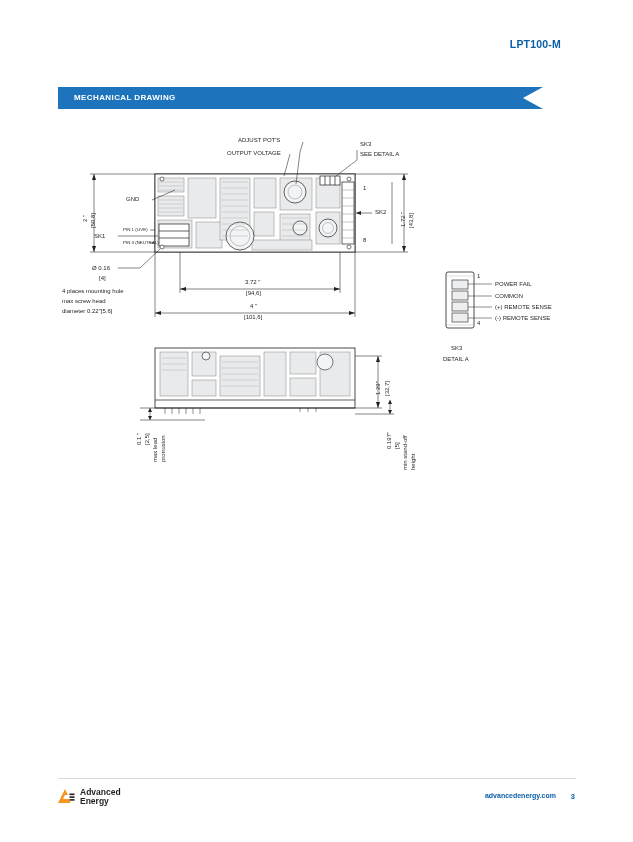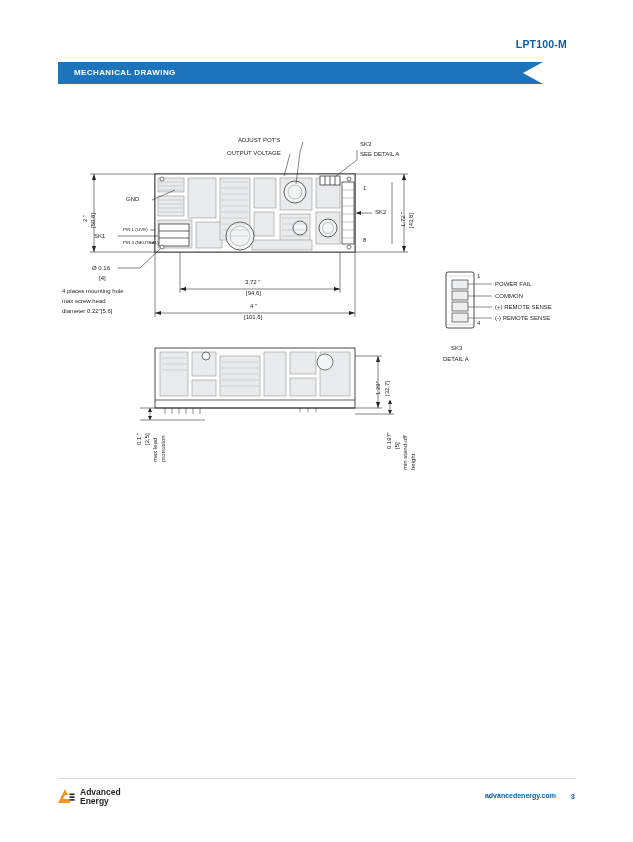--- a/index.html
+++ b/index.html
@@ -13,33 +13,33 @@
     font-family: "Liberation Sans", sans-serif;
     color: #231f20;
     position: relative;
     overflow: hidden;
   }
 
   
   .doc-title {
     position: absolute;
     top: 38px;
-    right: 66px;
+    right: 72px;
     font-size: 10.5px;
     font-weight: bold;
     color: #0a5ea8;
     letter-spacing: 0.2px;
     padding-left: 20px;
   }
 
   
   .banner {
     position: absolute;
     left: 58px;
-    top: 62px;
+    top: 87px;
     width: 518px;
     height: 22px;
   }
   .banner-body {
     position: absolute;
     left: 0; top: 0;
     width: 465px;
     height: 22px;
     background: #1d74bc;
   }

